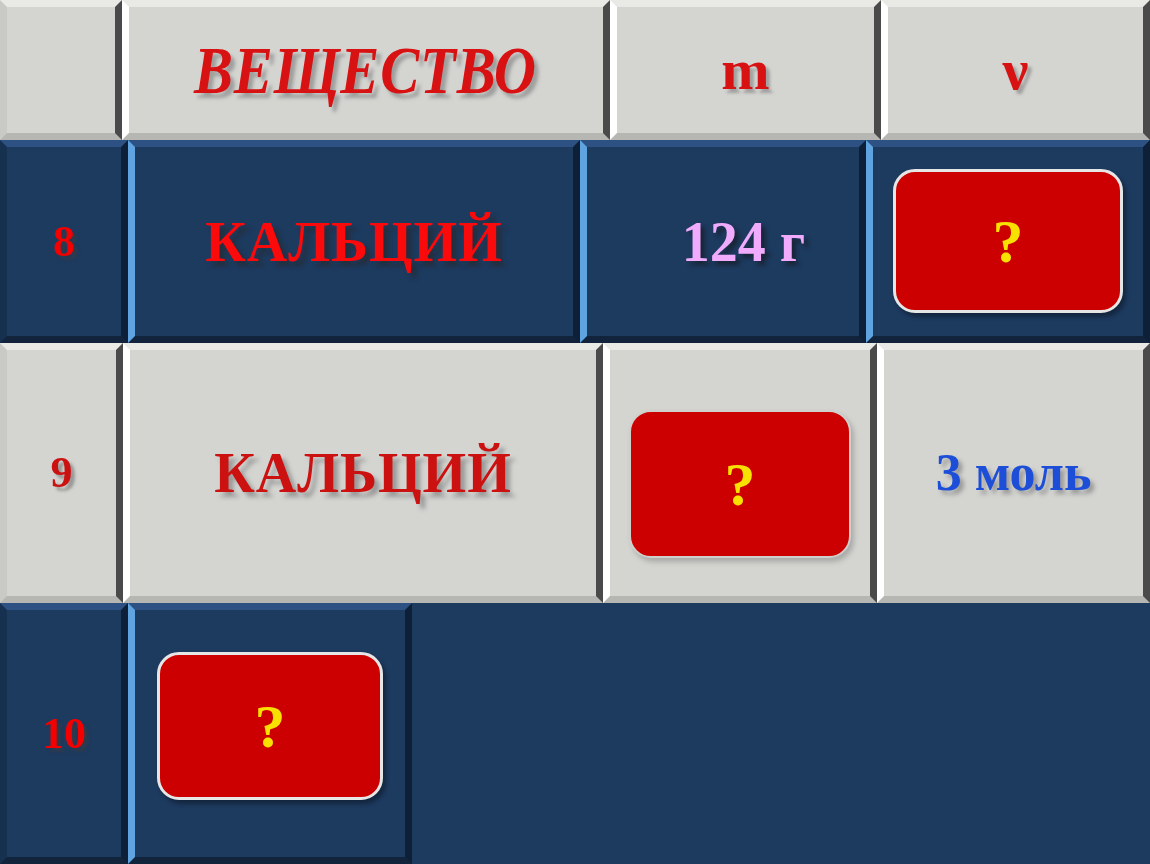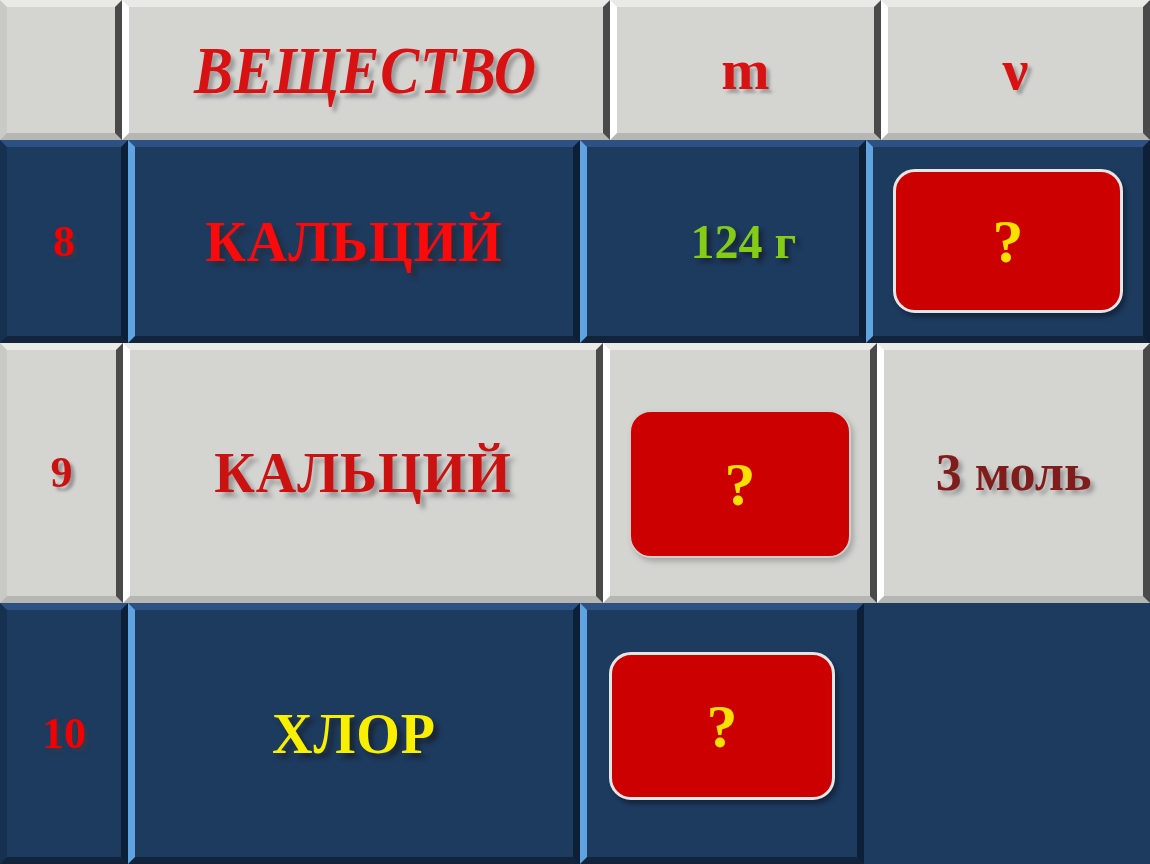--- a/index.html
+++ b/index.html
@@ -95,28 +95,28 @@
     font-size: 56px;
     color: #f8f000;
     text-shadow: 5px 5px 4px rgba(25,25,25,0.6);
   }
 
   .val {
     font-weight: bold;
     line-height: 1;
   }
   .val.yellow {
-    font-size: 48px;
-    color: #84cc16;
+    font-size: 56px;
+    color: #f0abfc;
     text-shadow: 4px 4px 4px rgba(20,20,20,0.55);
     margin-left: 41px;
   }
   .val.red-dark {
     font-size: 52px;
-    color: #7f1d1d;
+    color: #1d4ed8;
     text-shadow: 4px 4px 4px rgba(130,130,130,0.7);
   }
 
   
   .hdr-title {
     font-style: italic;
     font-weight: bold;
     font-size: 68px;
     color: #d81212;
     letter-spacing: 1px;
@@ -220,23 +220,20 @@
       <span class="val red-dark">3 моль</span>
     </div>
   </div>
 
   <div class="row" style="top:603px; height:251px;">
 
     <div class="cell blue first" style="width:128px; height:261px;">
       <span class="num red-bright">10</span>
     </div>
 
-    <div class="cell blue" style="width:452px; height:261px;">
-      <span class="subst yellow">ХЛОР</span>
-    </div>
 
 
     <div class="cell blue" style="width:284px; height:261px; align-items:flex-start;">
       <div class="qcard on-blue" style="width:226px; height:148px; margin-top:42px;">
         <span class="qmark">?</span>
       </div>
     </div>
   </div>
 
 </div>

